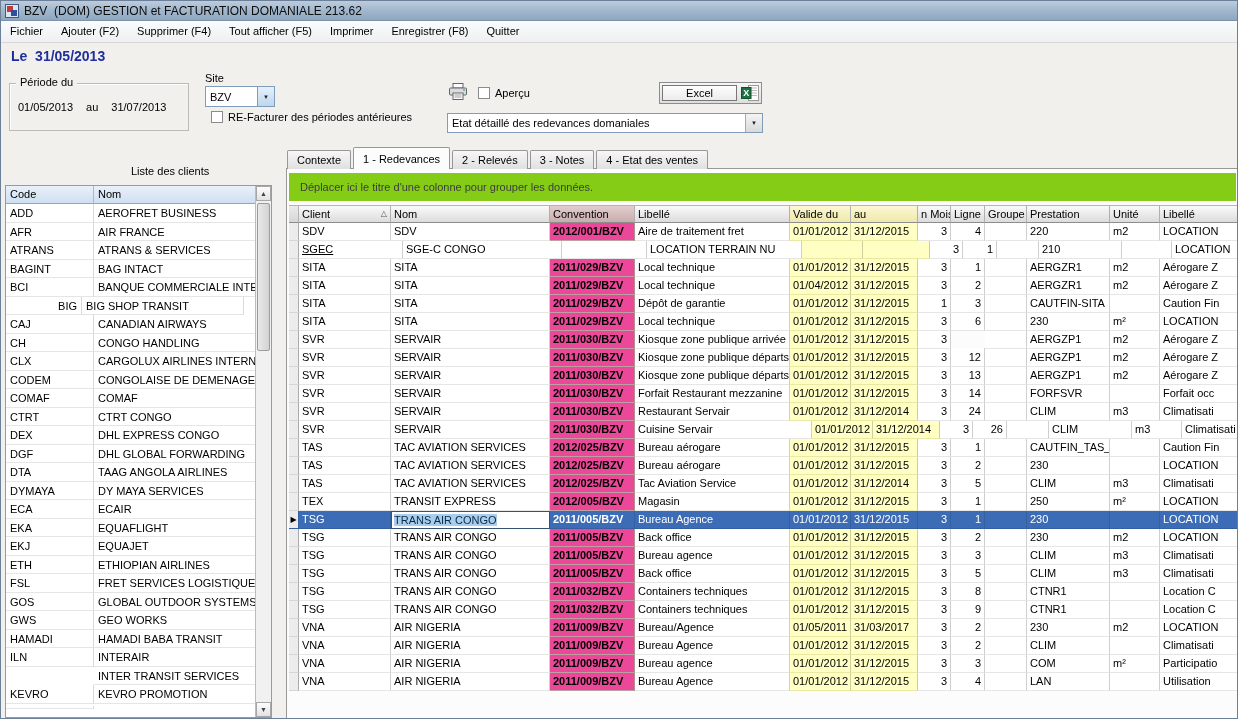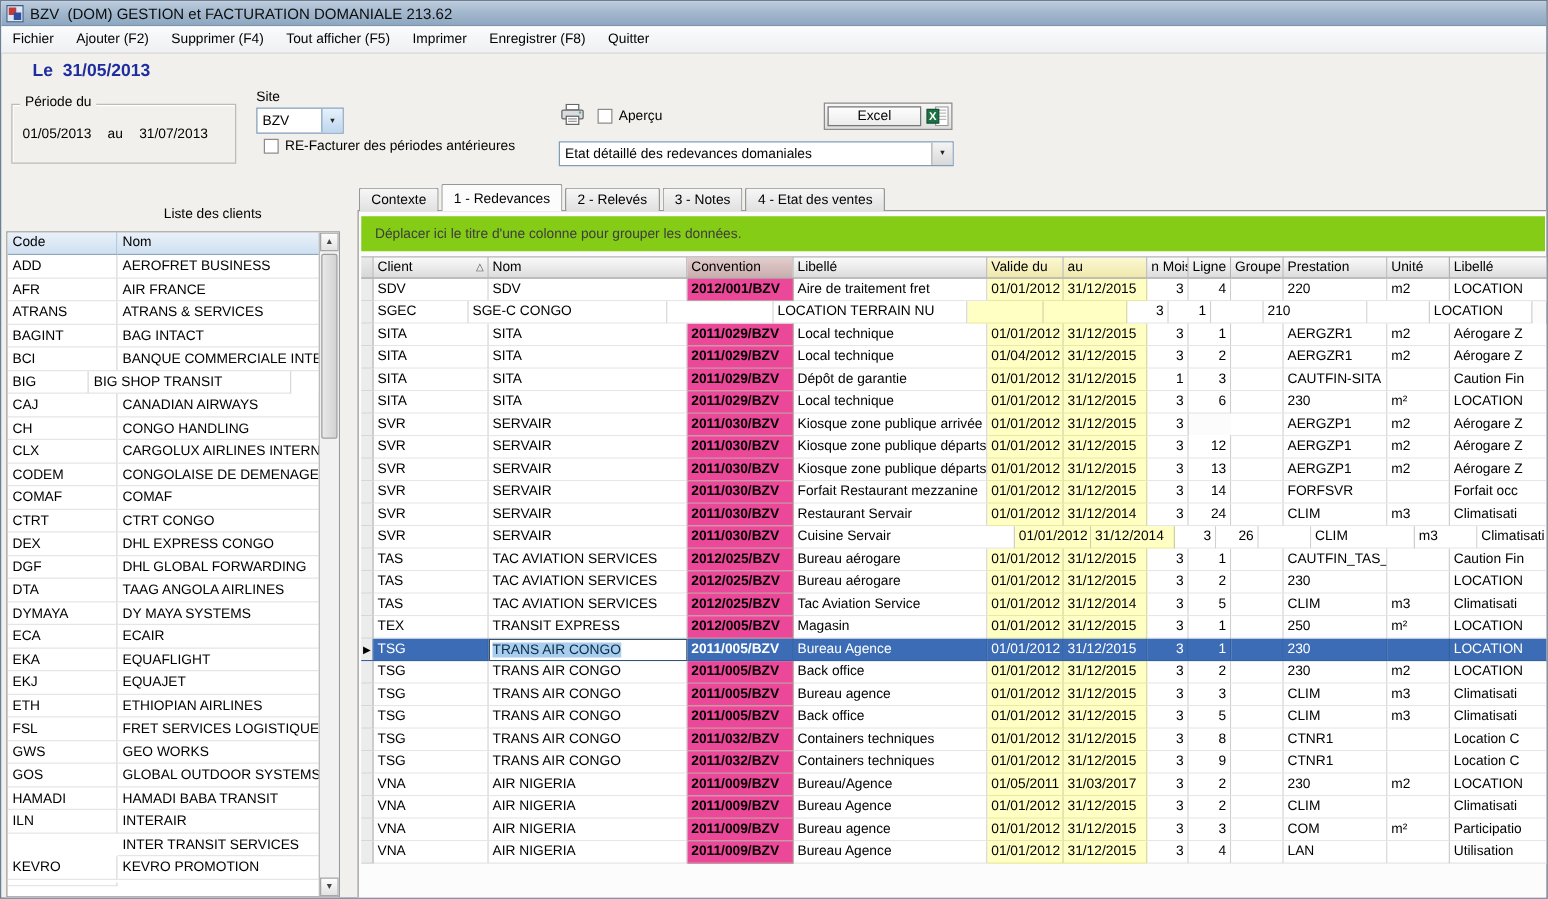--- a/index.html
+++ b/index.html
@@ -15,21 +15,21 @@
   .titlebar .title-text { font-size:12px; color:#0d0d0d; white-space:pre; }
 
   
   .menubar { position:absolute; left:0; top:20px; width:100%; height:22px;
     background:linear-gradient(180deg,#fafbfc,#eef0f2); border-bottom:1px solid #d7d7d7;
     display:flex; align-items:stretch; }
   .menu-item { padding:0 9px; line-height:21px; cursor:default; }
 
   
   .date-line { position:absolute; left:10px; top:47px; font-size:14px; font-weight:bold;
-    color:#1f2e9e; white-space:pre;margin-left:15px; }
+    color:#1f2e9e; white-space:pre; }
   .periode-box { position:absolute; left:8px; top:82px; width:180px; height:48px;
     border:1px solid #bdbbb6; box-shadow:inset 1px 1px 0 #fff; }
   .periode-legend { position:absolute; left:6px; top:-8px; background:#f1f0ed; padding:0 4px; }
   .periode-vals { position:absolute; left:8px; top:17px; white-space:nowrap; }
   .periode-vals .sep { margin:0 13px; }
   .site-label { position:absolute; left:204px; top:71px; }
   .combo { position:absolute; background:#fff; border:1px solid #7f9db9; display:flex; align-items:stretch; overflow:hidden; }
   .combo-val { flex:1; padding:0 4px; align-self:center; white-space:nowrap; overflow:hidden; }
   .combo-btn { width:17px; display:flex; align-items:center; justify-content:center; font-size:6px; color:#222; }
   .combo-btn.blue { background:linear-gradient(180deg,#e7f1fc,#bdd6ef); border-left:1px solid #7f9db9; }
@@ -207,21 +207,21 @@
           </div>
           <div class="crow">
             <div class="ccell" style="width: 88px;">BAGINT</div>
             <div class="ccell" style="width: 162px;">BAG INTACT</div>
           </div>
           <div class="crow">
             <div class="ccell" style="width: 88px;">BCI</div>
             <div class="ccell" style="width: 162px;">BANQUE COMMERCIALE INTERN</div>
           </div>
           <div class="crow">
-            <div class="ccell" style="width: 65px;">BIG</div>
+            <div class="ccell" style="width: 76px; text-align: right;">BIG</div>
             <div class="ccell" style="width: 162px;">BIG SHOP TRANSIT</div>
           </div>
           <div class="crow">
             <div class="ccell" style="width: 88px;">CAJ</div>
             <div class="ccell" style="width: 162px;">CANADIAN AIRWAYS</div>
           </div>
           <div class="crow">
             <div class="ccell" style="width: 88px;">CH</div>
             <div class="ccell" style="width: 162px;">CONGO HANDLING</div>
           </div>
@@ -248,21 +248,21 @@
           <div class="crow">
             <div class="ccell" style="width: 88px;">DGF</div>
             <div class="ccell" style="width: 162px;">DHL GLOBAL FORWARDING</div>
           </div>
           <div class="crow">
             <div class="ccell" style="width: 88px;">DTA</div>
             <div class="ccell" style="width: 162px;">TAAG ANGOLA AIRLINES</div>
           </div>
           <div class="crow">
             <div class="ccell" style="width: 88px;">DYMAYA</div>
-            <div class="ccell" style="width: 162px;">DY MAYA SYSTEMS</div>
+            <div class="ccell" style="width: 162px;">DY MAYA SERVICES</div>
           </div>
           <div class="crow">
             <div class="ccell" style="width: 88px;">ECA</div>
             <div class="ccell" style="width: 162px;">ECAIR</div>
           </div>
           <div class="crow">
             <div class="ccell" style="width: 88px;">EKA</div>
             <div class="ccell" style="width: 162px;">EQUAFLIGHT</div>
           </div>
           <div class="crow">
@@ -271,26 +271,26 @@
           </div>
           <div class="crow">
             <div class="ccell" style="width: 88px;">ETH</div>
             <div class="ccell" style="width: 162px;">ETHIOPIAN AIRLINES</div>
           </div>
           <div class="crow">
             <div class="ccell" style="width: 88px;">FSL</div>
             <div class="ccell" style="width: 162px;">FRET SERVICES LOGISTIQUES</div>
           </div>
           <div class="crow">
+            <div class="ccell" style="width: 88px;">GOS</div>
+            <div class="ccell" style="width: 162px;">GLOBAL OUTDOOR SYSTEMS</div>
+          </div>
+          <div class="crow">
             <div class="ccell" style="width: 88px;">GWS</div>
             <div class="ccell" style="width: 162px;">GEO WORKS</div>
-          </div>
-          <div class="crow">
-            <div class="ccell" style="width: 88px;">GOS</div>
-            <div class="ccell" style="width: 162px;">GLOBAL OUTDOOR SYSTEMS</div>
           </div>
           <div class="crow">
             <div class="ccell" style="width: 88px;">HAMADI</div>
             <div class="ccell" style="width: 162px;">HAMADI BABA TRANSIT</div>
           </div>
           <div class="crow">
             <div class="ccell" style="width: 88px;">ILN</div>
             <div class="ccell" style="width: 162px;">INTERAIR</div>
           </div>
           <div class="crow">
@@ -346,21 +346,21 @@
           <div class="gcell yellow" style="width: 67px;">31/12/2015</div>
           <div class="gcell num" style="width: 33px;">3</div>
           <div class="gcell num" style="width: 34px;">4</div>
           <div class="gcell" style="width: 42px;"></div>
           <div class="gcell" style="width: 83px;">220</div>
           <div class="gcell" style="width: 50px;">m2</div>
           <div class="gcell" style="width: 82px;">LOCATION</div>
         </div>
         <div class="grow">
           <div class="gcell ind" style="width: 10px;"></div>
-          <div class="gcell" style="width: 76px;">SGEC</div>
+          <div class="gcell" style="width: 104px; text-decoration: underline;">SGEC</div>
           <div class="gcell" style="width: 159px;">SGE-C CONGO</div>
           <div class="gcell" style="width: 85px;"></div>
           <div class="gcell" style="width: 155px;">LOCATION TERRAIN  NU</div>
           <div class="gcell yellow" style="width: 61px;"></div>
           <div class="gcell yellow" style="width: 67px;"></div>
           <div class="gcell num" style="width: 33px;">3</div>
           <div class="gcell num" style="width: 34px;">1</div>
           <div class="gcell" style="width: 42px;"></div>
           <div class="gcell" style="width: 83px;">210</div>
           <div class="gcell" style="width: 50px;"></div>

